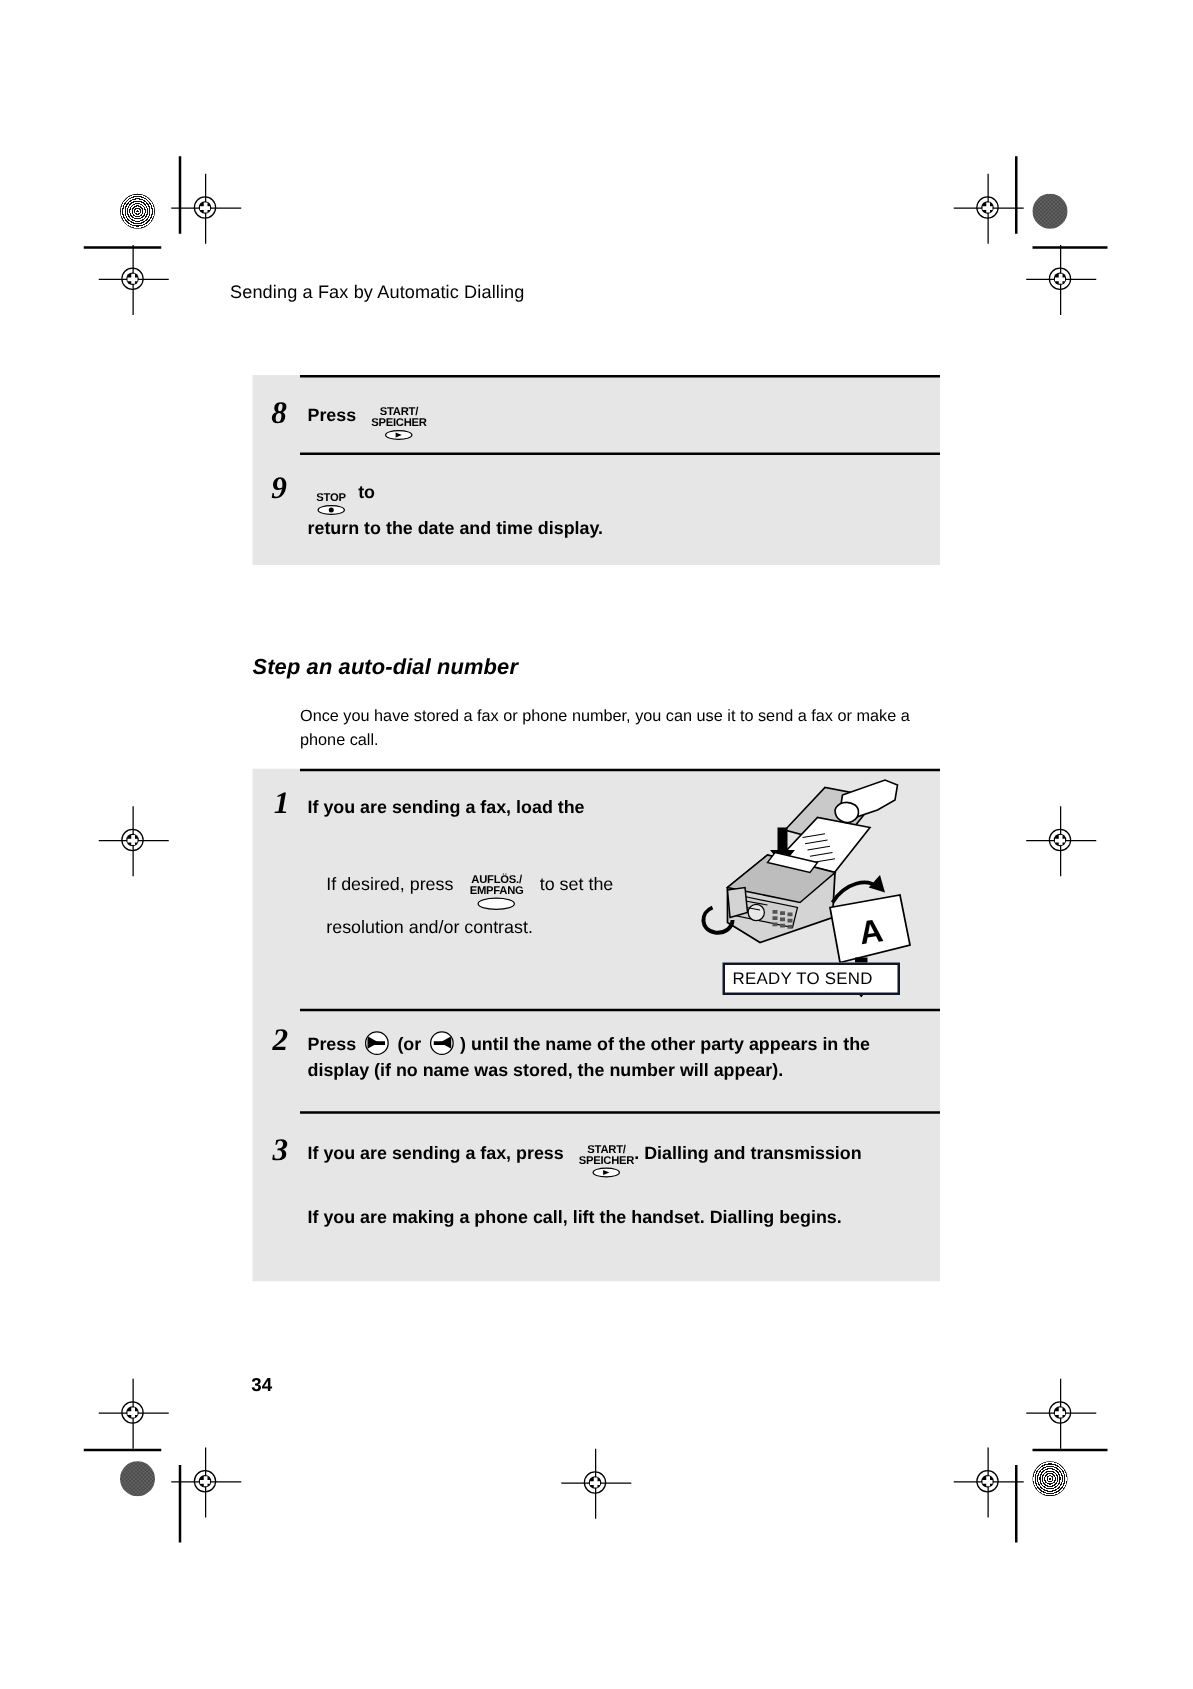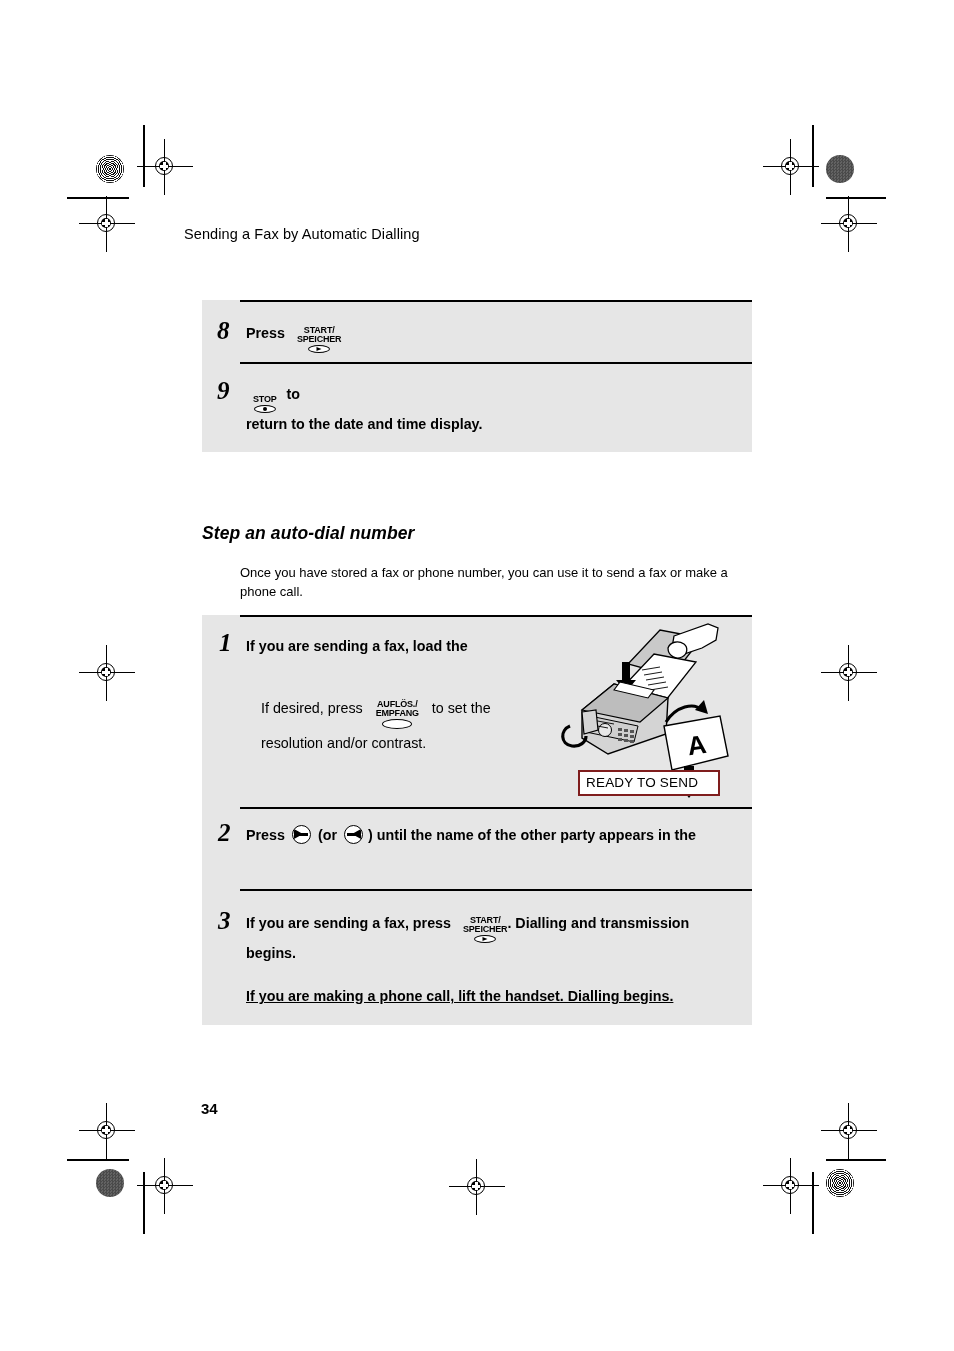--- a/index.html
+++ b/index.html
@@ -237,21 +237,21 @@
     top: 618px;
     width: 188px;
     height: 180px;
   }
   .lcd-box {
     position: absolute;
     left: 578px;
     top: 770px;
     width: 142px;
     height: 26px;
-    border: 2px solid #7f1d1d;
+    border: 2px solid #0f172a;
     background: #fff;
     box-sizing: border-box;
   }
   .lcd-box span {
     position: absolute;
     left: 6px;
     top: 3px;
     font-size: 13.5px;
     letter-spacing: 0.2px;
   }
@@ -492,29 +492,29 @@
   <span class="arrowkey right" style="margin:0 3px;">
     <span class="stem"></span>
     <span class="head"></span>
   </span>
   <span>(or</span>
   <span class="arrowkey left" style="margin:0 1px 0 3px;">
     <span class="stem"></span>
     <span class="head"></span>
   </span>
   <span>) until the name of the other party appears in the</span>
+  <div>display (if no name was stored, the number will appear).</div>
 </div>
 
 <div class="step-num" style="left:218px; top:908px;">3</div>
 <div class="step-body" style="left:246px; top:913px; width:500px;">
   <span>If you are sending a fax, press</span>
   <span class="key" style="margin-left:8px; vertical-align:-4px;">
     <span class="key-label">START/</span>
     <span class="key-label">SPEICHER</span>
     <span class="key-oval">
         <span class="inner-tri"></span>
       </span>
   </span><span>. Dialling and transmission</span>
-  <div>begins.</div>
-  <div style="margin-top:22px;text-decoration:underline;">If you are making a phone call, lift the handset. Dialling begins.</div>
+  <div style="margin-top:22px;">If you are making a phone call, lift the handset. Dialling begins.</div>
 </div>
 
 <div class="page-number">34</div>
 
 </body></html>

